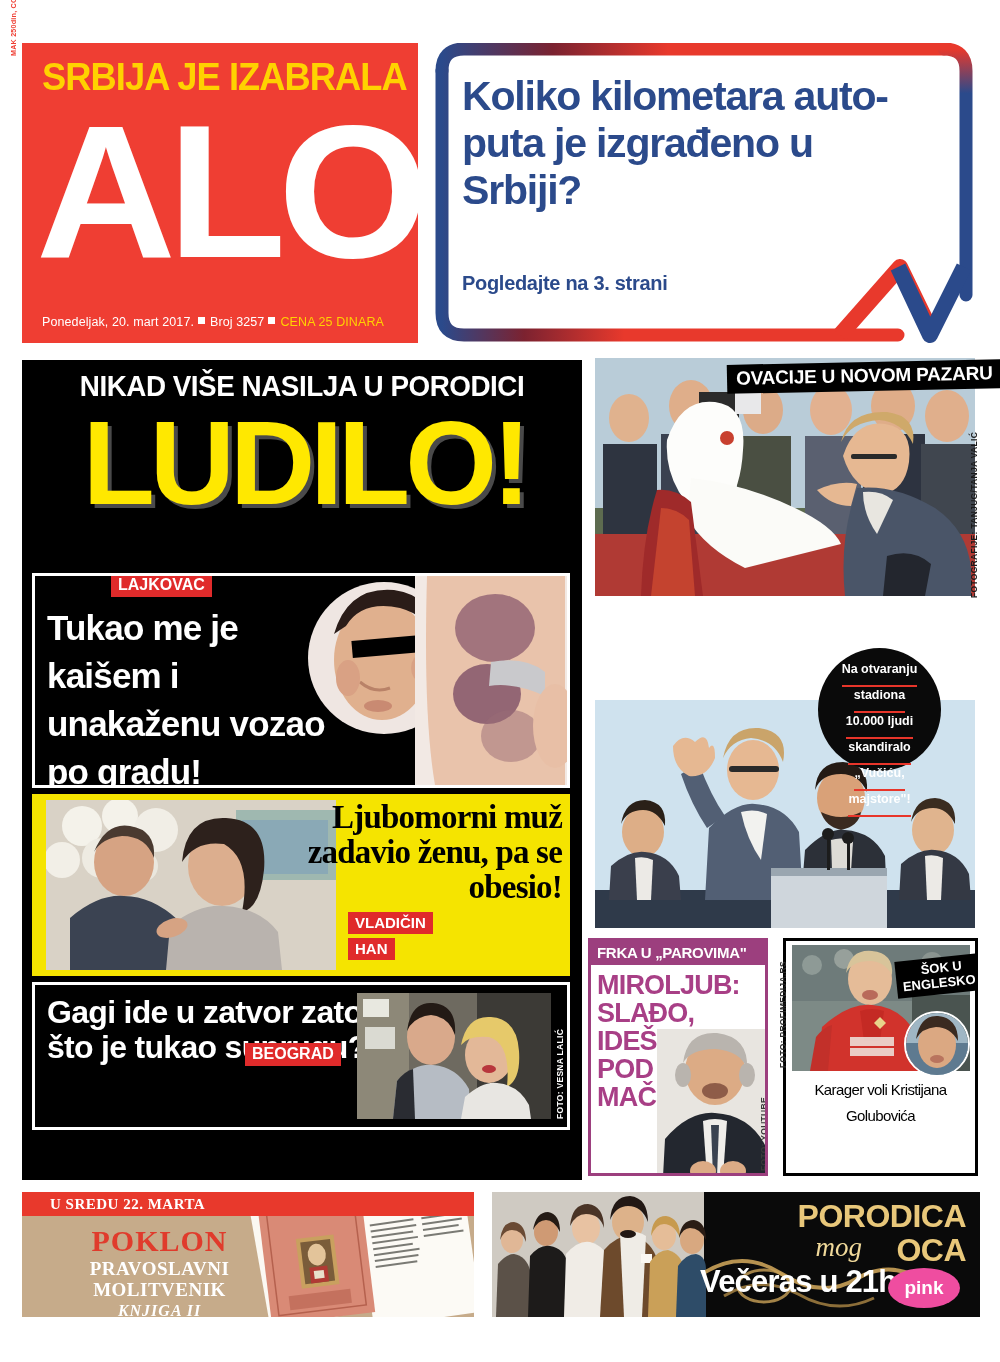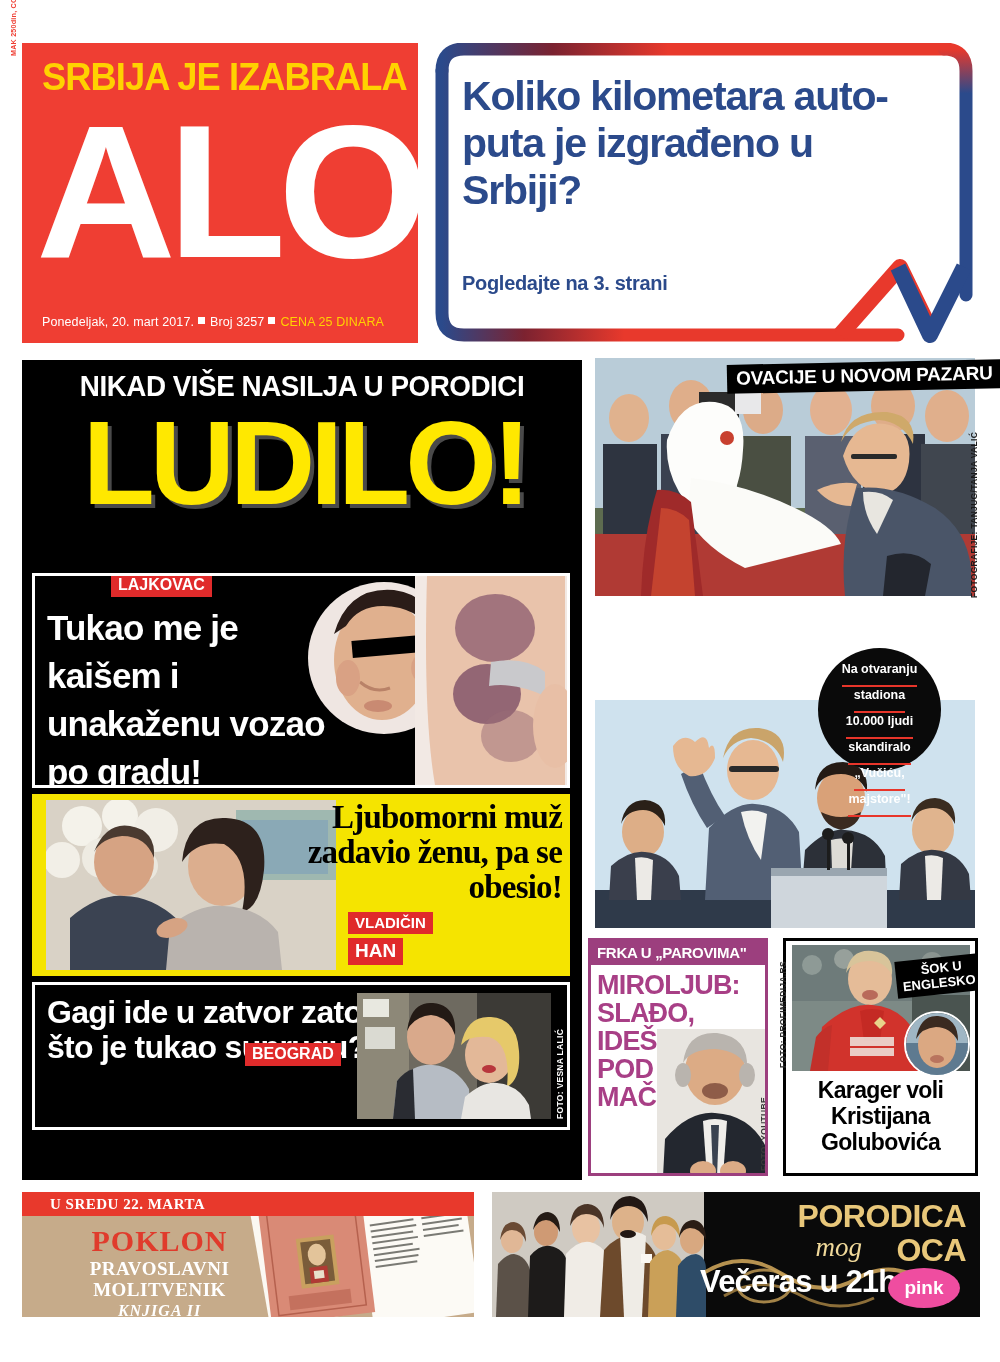--- a/index.html
+++ b/index.html
@@ -88,22 +88,22 @@
   .miro-photo{position:absolute;left:66px;top:88px;width:118px;height:148px;overflow:hidden;}
 
   .box-kara{position:absolute;left:783px;top:938px;width:195px;height:238px;background:#fff;
             border:3px solid #000;box-sizing:border-box;overflow:hidden;}
   .kara-photo{position:absolute;left:6px;top:4px;width:178px;height:126px;overflow:hidden;background:#b44;}
   .sok{position:absolute;left:110px;top:16px;background:#000;color:#fff;font-size:13px;line-height:15px;font-weight:bold;
        padding:3px 6px 4px 6px;text-align:center;transform:rotate(-6deg);z-index:4;
        font-family:"Liberation Sans Narrow","Liberation Sans",sans-serif;}
   .kara-face{position:absolute;left:118px;top:70px;width:62px;height:62px;border-radius:50%;border:2px solid #fff;
              overflow:hidden;z-index:3;}
-  .kara-head{position:absolute;left:0;top:136px;width:189px;text-align:center;color:#000;font-size:23px;line-height:26px;
-             font-weight:bold;letter-spacing:-.6px;font-family:"Liberation Sans Narrow","Liberation Sans",sans-serif;}
+  .kara-head{position:absolute;left:0;top:136px;width:189px;text-align:center;color:#000;font-size:15px;line-height:26px;
+             font-weight:normal;letter-spacing:-.6px;font-family:"Liberation Sans Narrow","Liberation Sans",sans-serif;}
 
   
   .ad-left{position:absolute;left:22px;top:1192px;width:452px;height:125px;overflow:hidden;background:#c9ae8d;}
   .ad-left-bar{position:absolute;left:0;top:0;width:452px;height:24px;background:#e8392c;}
   .ad-left-bar span{position:absolute;left:28px;top:4px;color:#fff;font-size:15px;font-weight:bold;letter-spacing:.5px;
                     font-family:"Liberation Serif",serif;}
   .poklon{position:absolute;left:30px;top:32px;width:215px;text-align:center;color:#e03b2c;font-size:30px;
           font-weight:bold;letter-spacing:1px;font-family:"Liberation Serif",serif;}
   .prav{position:absolute;left:30px;top:66px;width:215px;text-align:center;color:#fff;font-size:19px;line-height:21px;
         font-weight:bold;letter-spacing:.5px;font-family:"Liberation Serif",serif;}
@@ -221,21 +221,21 @@
           <path d="M24,170 L24,118 Q52,94 78,96 Q106,96 132,120 L132,170 Z" fill="#3b4352"></path>
           <ellipse cx="176" cy="66" rx="34" ry="40" fill="#dcae8e"></ellipse>
           <path d="M136,62 Q140,16 180,18 Q222,20 218,70 Q214,108 196,112 Q206,60 178,44 Q150,40 136,62Z" fill="#2d211c"></path>
           <path d="M120,170 L124,126 Q152,104 178,106 Q214,108 232,132 L236,170 Z" fill="#b9b3ae"></path>
           <ellipse cx="126" cy="128" rx="16" ry="9" fill="#d6a383" transform="rotate(-18 126 128)"></ellipse>
         </svg>
       </div>
 
       <div class="s2-head">Ljubomorni muž zadavio ženu, pa se obesio!</div>
       <div class="tag-red" style="left:316px;top:118px;font-size:15px;">VLADIČIN</div>
-      <div class="tag-red" style="left:316px;top:144px;font-size:19px;">HAN</div>
+      <div class="tag-red" style="left:316px;top:144px;font-size:15px;">HAN</div>
     </div>
 
     <div class="story3">
       <div class="s3-head">Gagi ide u zatvor zato što je tukao suprugu?!</div>
       <div class="tag-red" style="left:210px;top:58px;font-size:16px;">BEOGRAD</div>
       <div class="s3-photo">
         <svg class="ph" viewBox="0 0 194 126" preserveAspectRatio="none">
           <rect width="194" height="126" fill="#6e6a60"></rect>
           <rect x="0" y="0" width="52" height="126" fill="#8d8878"></rect>
           <rect x="6" y="6" width="26" height="18" fill="#e8e8e0"></rect>

